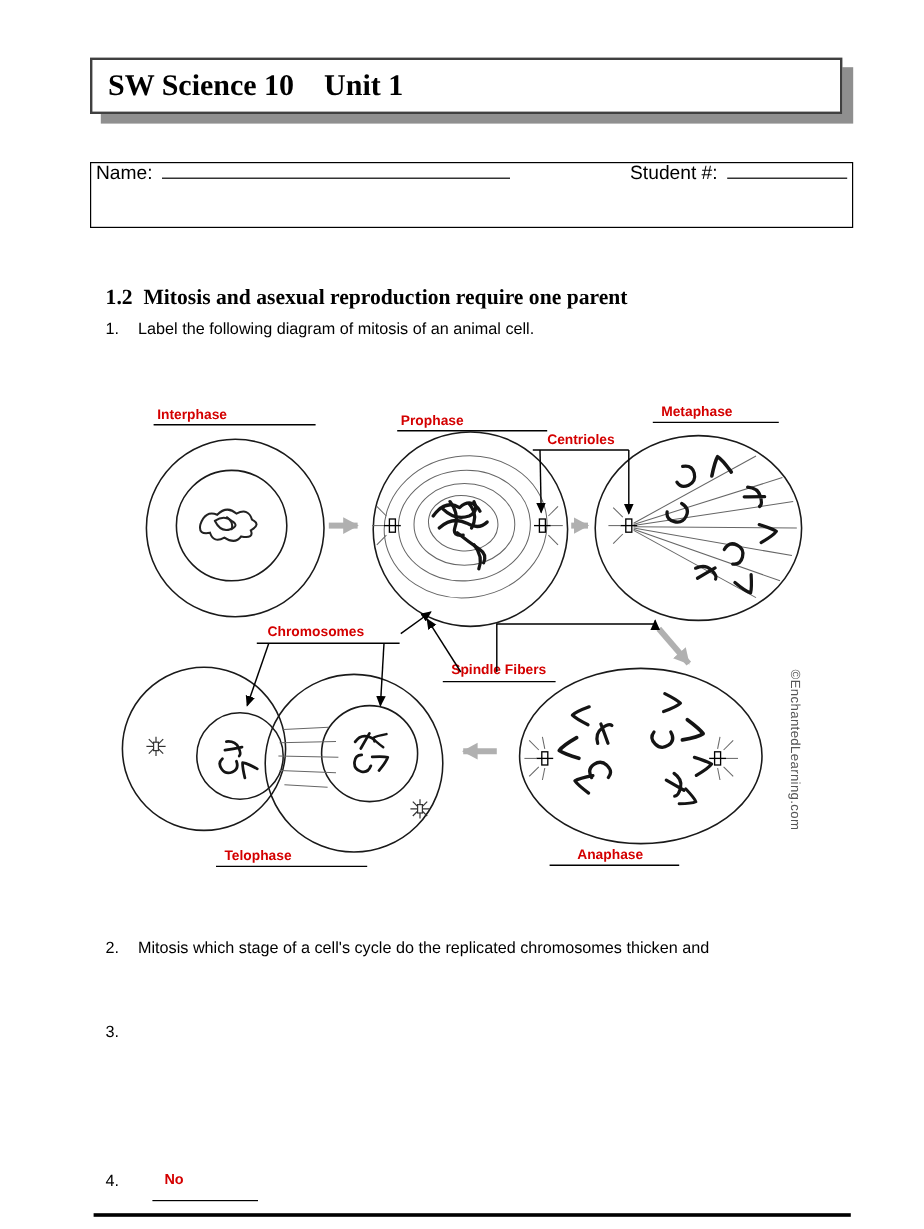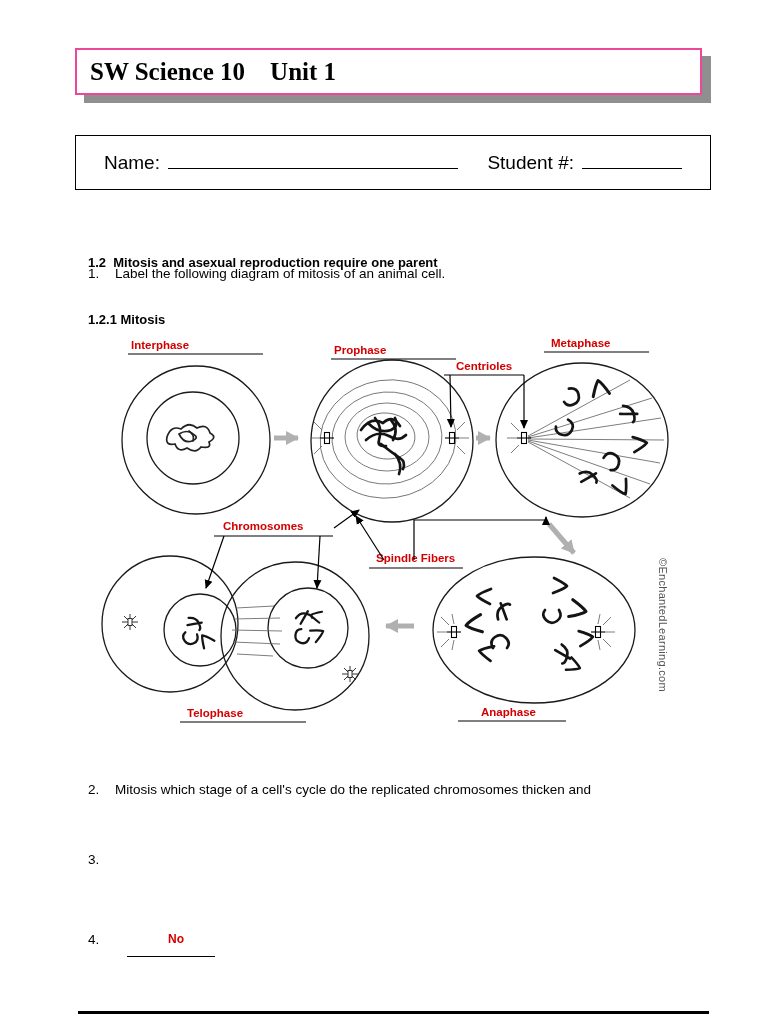--- a/index.html
+++ b/index.html
@@ -4,45 +4,45 @@
 <style>
   :root { --red: #d40000; }
   * { margin:0; padding:0; box-sizing:border-box; }
   html,body { width:770px; height:1024px; }
   body { background:#fff; position:relative; font-family:"Liberation Sans",sans-serif; color:#000; overflow:hidden; }
   .abs { position:absolute; }
 
   
   .header-wrap { left:75px; top:48px; width:627px; height:47px; }
   .header-shadow { position:absolute; left:9px; top:8px; width:627px; height:47px; background:#8f8f8f; }
-  .header-box { position:absolute; left:0; top:0; width:627px; height:47px; background:#fff; border:2px solid #ec4899;
+  .header-box { position:absolute; left:0; top:0; width:627px; height:47px; background:#fff; border:2px solid #404040;
     display:flex; align-items:center; justify-content:space-between; padding:0 13px;
     font-family:"Liberation Serif",serif; font-weight:bold; font-size:25px; white-space:pre; }
 
   
   .info-box { left:75px; top:135px; width:636px; height:55px; border:1.5px solid #000;
-    display:flex; align-items:center; justify-content:space-between; padding:0 28px; font-size:19px; }
+    display:flex; align-items:flex-start; justify-content:space-between; padding:0 4px; font-size:16px; }
   .info-group { display:flex; align-items:baseline; }
   .blank { display:inline-block; height:0; border-bottom:1.3px solid #000; margin-left:8px; vertical-align:-3px; }
   .blank.w290 { width:290px; } .blank.w100 { width:100px; }
 
   
-  .section-heading { left:88px; top:215px; font-weight:bold; font-size:13px; line-height:19px; white-space:pre; }
+  .section-heading { left:88px; top:200px; font-weight:bold; font-size:18px; line-height:19px; white-space:pre;font-family:Liberation Serif, serif; }
   .question { font-size:13.5px; line-height:32px; left:88px; }
   .q1 { top:258px; }
   .q2 { top:774px; }
   .q3 { top:844px; }
   .q4 { top:924px; }
   .qrow { display:flex; align-items:baseline; }
   .qnum { display:inline-block; width:27px; flex:0 0 27px; }
   .qindent { padding-left:27px; }
   .answer-line { display:inline-block; border-bottom:1.3px solid #000; text-align:center; margin-left:12px; vertical-align:-4px; }
   .answer-line .ans { color:var(--red); font-weight:bold; font-size:12px; position:relative; top:-1px; }
   .answer-line.w185 { width:185px; } .answer-line.w200 { width:200px; }
-  .answer-line.w88 { width:88px; text-align:center; padding-left:10px; }
+  .answer-line.w88 { width:88px; text-align:left; padding-left:10px;margin-top:44px; }
 
   .footer-rule { left:78px; top:1011px; width:631px; height:3px; background:#000; }
 
   
   .diagram { left:0; top:318px; }
   .dlabel { font-family:"Liberation Sans",sans-serif; font-weight:bold; font-size:11.5px; fill:var(--red); }
   .credit { font-family:"Liberation Sans",sans-serif; font-size:11px; fill:#555; letter-spacing:0.3px; }
   .lline { stroke:#000; stroke-width:1.2; }
   .conn  { stroke:#000; stroke-width:1.2; fill:none; }
   .cell  { stroke:#1a1a1a; stroke-width:1.3; fill:none; }
@@ -71,21 +71,20 @@
     <span class="blank w290"></span>
   </div>
   <div class="info-group">
     <span>Student #:</span>
     <span class="blank w100"></span>
   </div>
 </div>
 
 <div class="abs section-heading">
   <div>1.2  Mitosis and asexual reproduction require one parent</div>
-  <div>1.2.1 Mitosis</div>
 </div>
 
 <div class="abs question q1">
   <div class="qrow">
     <span class="qnum">1.</span>
     <span>Label the following diagram of mitosis of an animal cell.</span>
   </div>
 </div>
 
 <svg class="abs diagram" width="770" height="440" viewBox="0 0 770 440">

